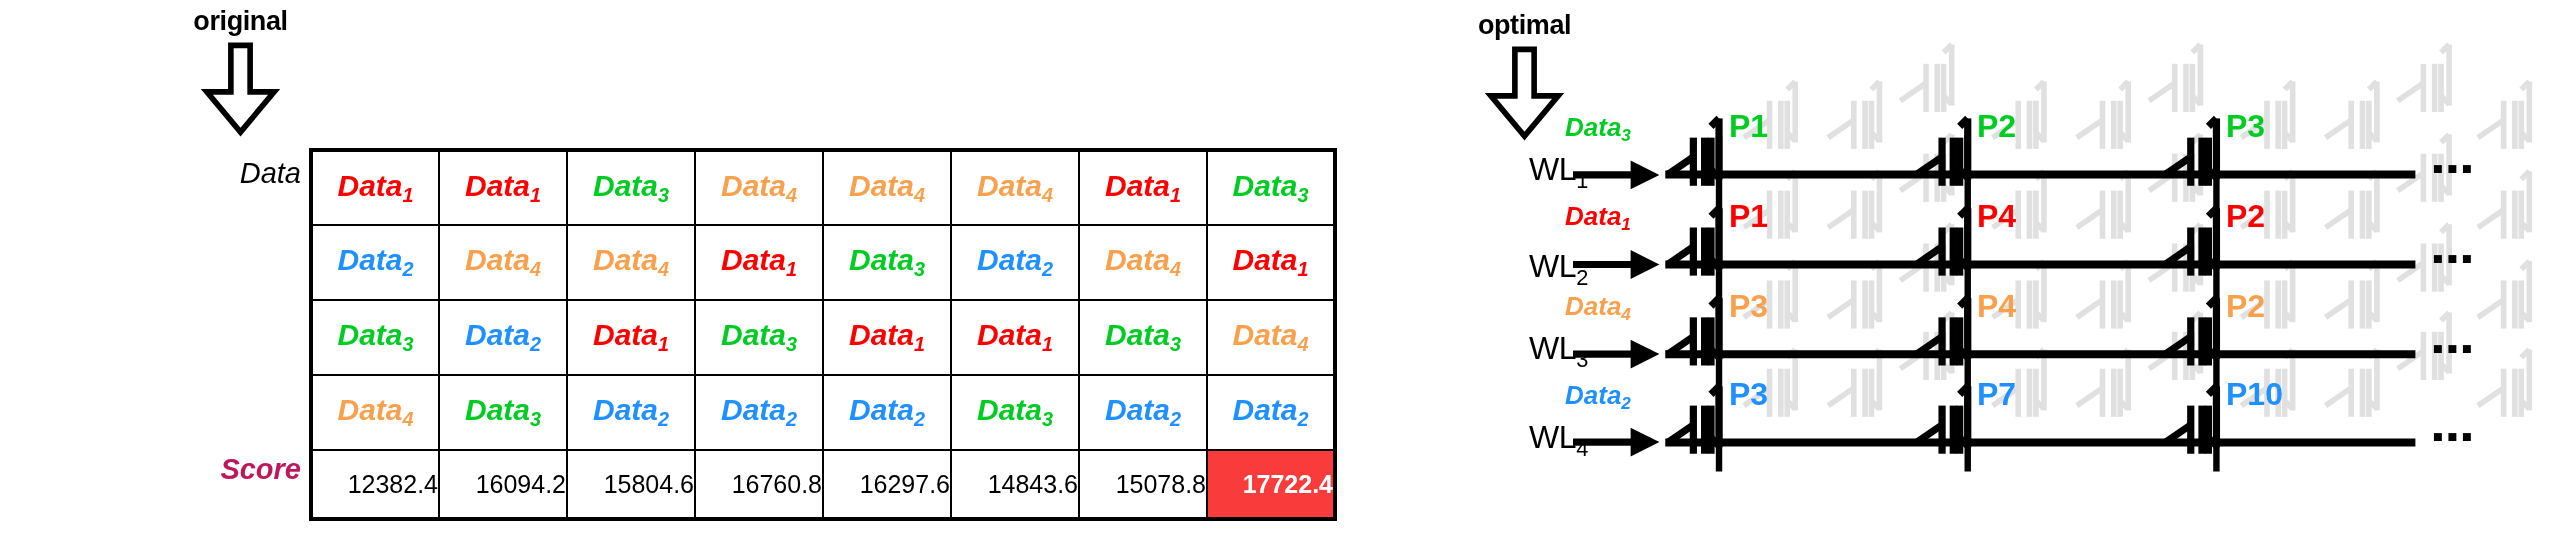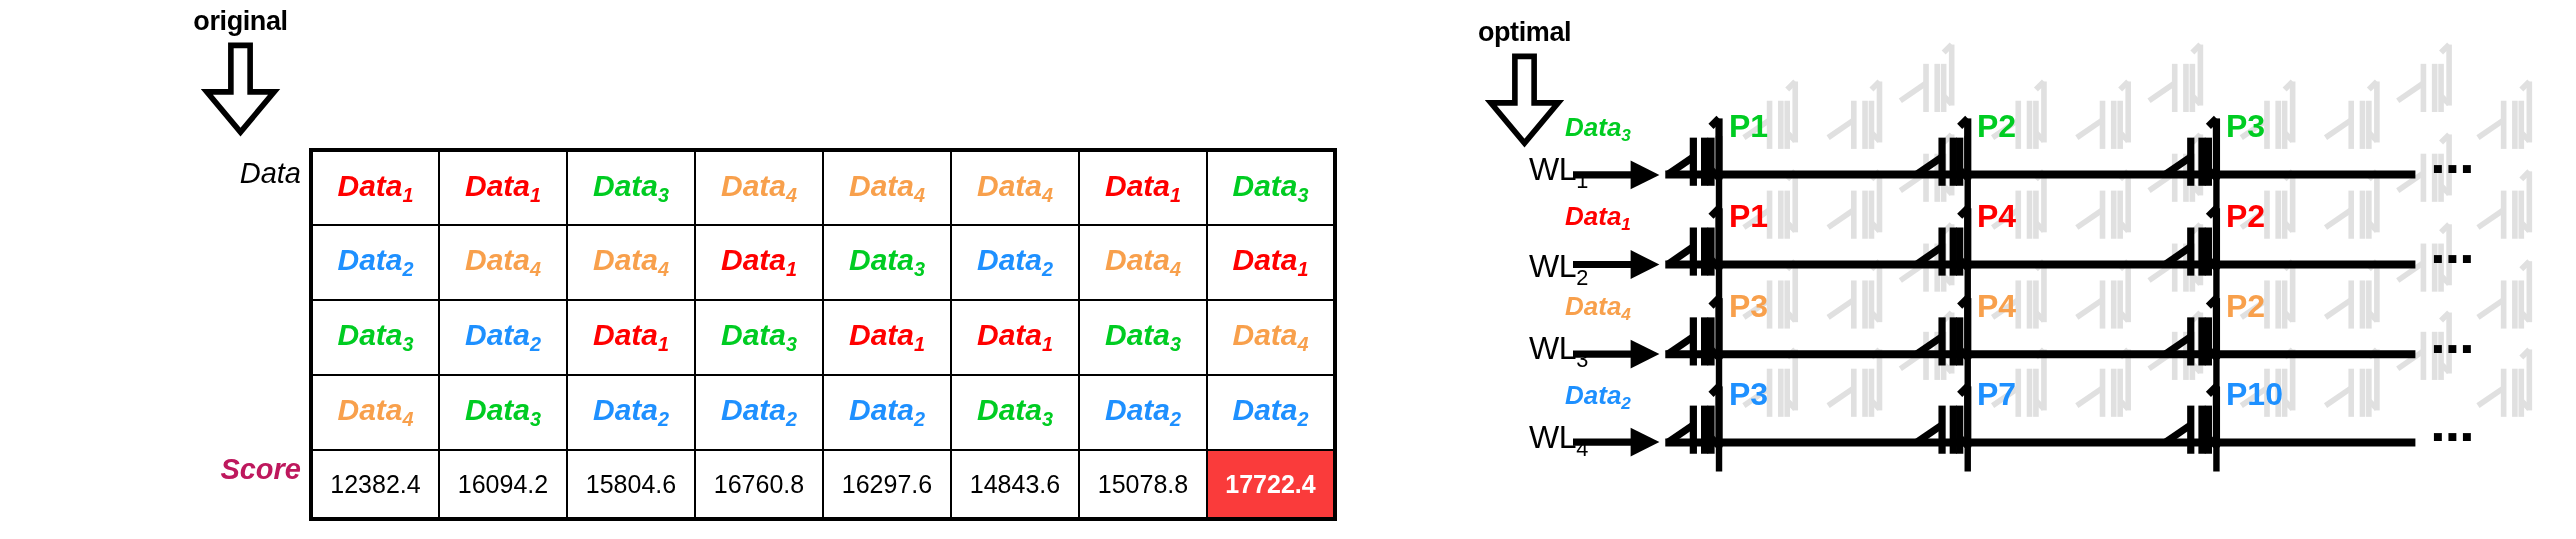--- a/index.html
+++ b/index.html
@@ -45,20 +45,21 @@
     vertical-align: middle;
     padding: 0;
     background: #fff;
   }
   table.grid tr.score-row td { height: 69px; }
   table.grid tr.score-row td.score-cell {
     font-size: 25px;
     font-weight: normal;
     color: #000;
     font-family: "Liberation Sans", sans-serif;
+    text-align: right;
   }
   table.grid tr.score-row td.best {
     background: #fa3b3b;
     color: #ffffff;
     font-weight: bold;
   }
   
   table.grid { border: 4.8px solid #000; }
 
   .dlabel {
@@ -148,21 +149,21 @@
 
 <div id="stage">
 
   <div class="callout" style="left:128px; top:6.4px; width:225px;">
     <div class="callout-label">original</div>
     <svg class="hollow-arrow" width="77" height="95" viewBox="0 0 96 118">
       <polygon points="36,4 60,4 60,62 90,62 48,112 6,62 36,62" fill="#ffffff" stroke="#000000" stroke-width="7" stroke-linejoin="miter"></polygon>
     </svg>
   </div>
 
-  <div class="callout" style="left:1412px; top:17px; width:225px;">
+  <div class="callout" style="left:1412px; top:10px; width:225px;">
     <div class="callout-label">optimal</div>
     <svg class="hollow-arrow" width="77" height="95" viewBox="0 0 96 118">
       <polygon points="36,4 60,4 60,62 90,62 48,112 6,62 36,62" fill="#ffffff" stroke="#000000" stroke-width="7" stroke-linejoin="miter"></polygon>
     </svg>
   </div>
 
   <div id="row-label-arrangement">
     <div>Data</div>
   </div>
   <div id="row-label-score">Score</div>

